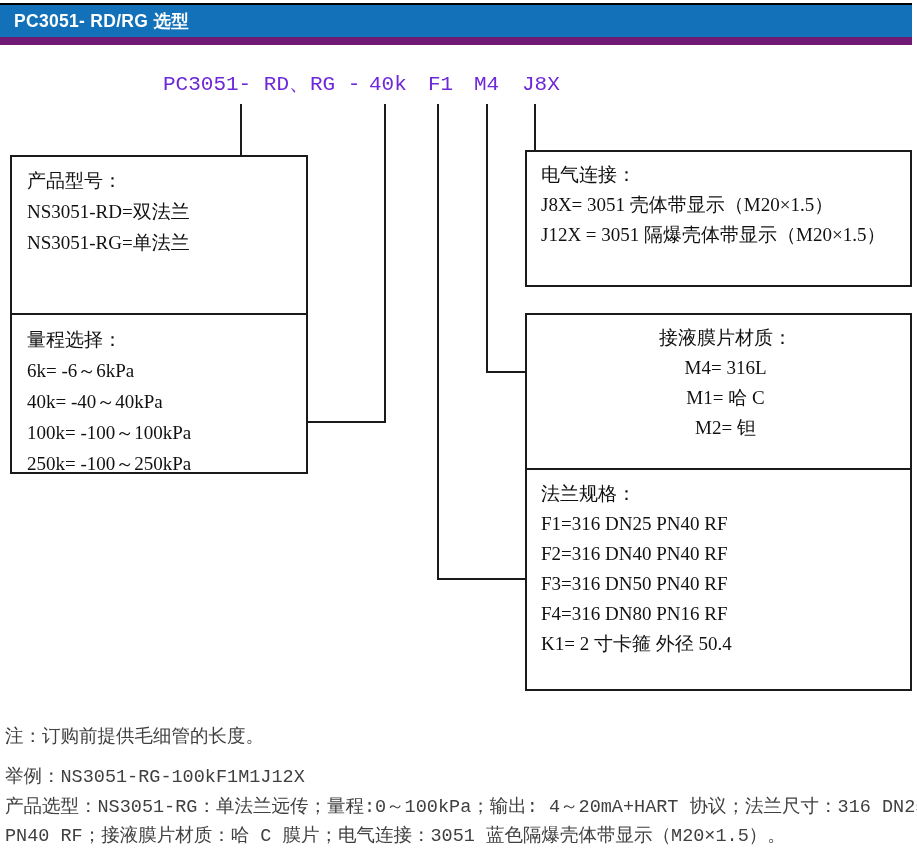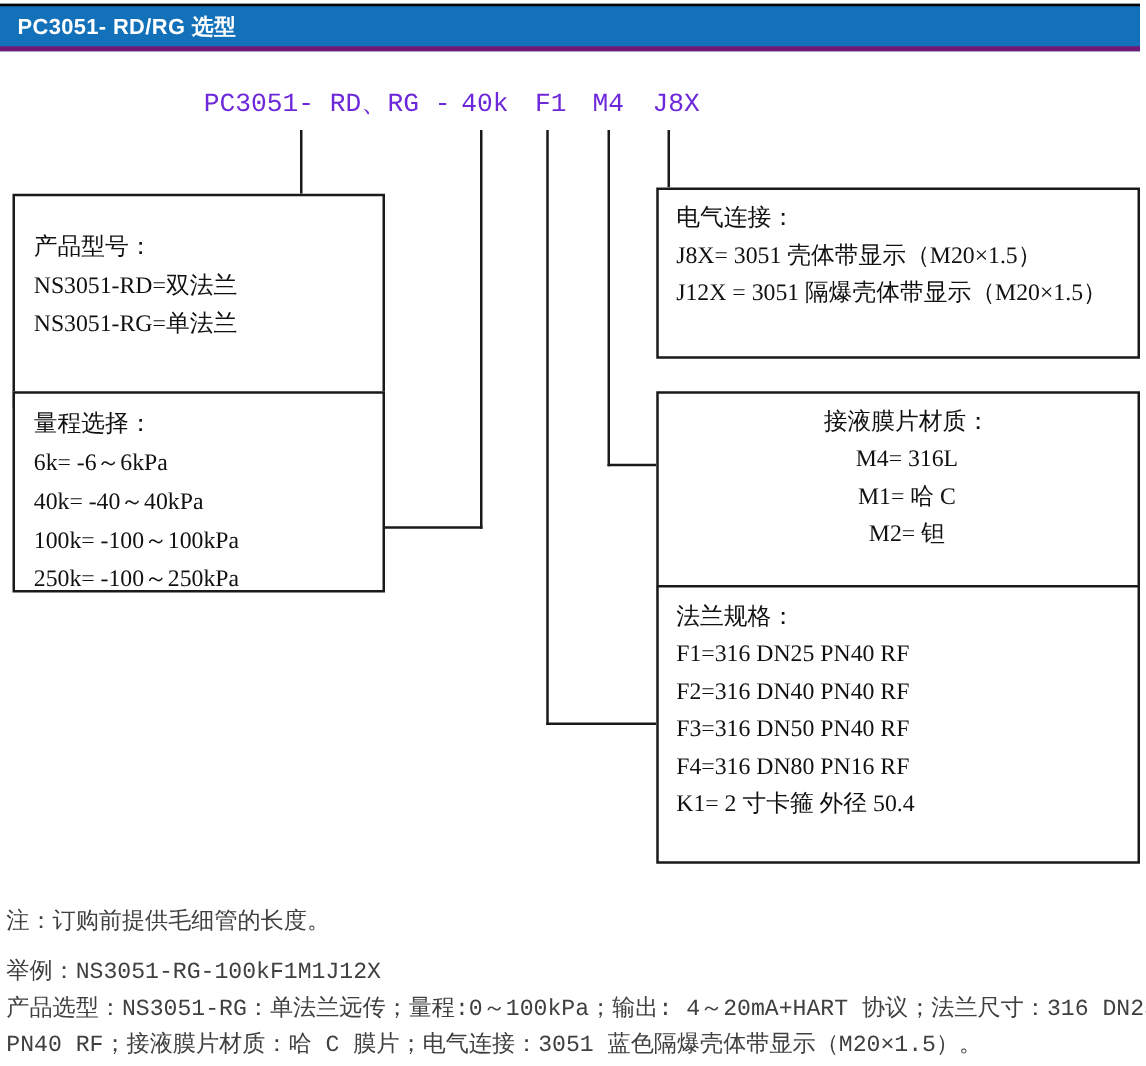--- a/index.html
+++ b/index.html
@@ -18,21 +18,21 @@
   }
   
   .titlebar{
     position:absolute;
     left:0; top:3;
     top:3px;
     width:912px;
     height:32px;
     background:var(--header-bg);
     border-top:2px solid #000;
-    border-bottom:4px solid #701a75;
+    border-bottom:8px solid #701a75;
     display:flex;
     align-items:center;
   }
   .titlebar .t{
     font-family:"Liberation Sans","DejaVu Sans",sans-serif;
     font-weight:bold;
     font-size:17.5px;
     color:#ffffff;
     padding-left:14px;
     letter-spacing:0.3px;
@@ -67,21 +67,21 @@
   .box{
     position:absolute;
     box-sizing:border-box;
     border:2px solid var(--line);
     background:#fff;
     font-size:19px;
     line-height:30px;
     white-space:nowrap;
   }
   .box .bl{white-space:nowrap;}
-  .box-product   {left:10px; top:155px; width:298px; height:171px; padding:25px 0 0 15px; line-height:31px;}
+  .box-product   {left:10px; top:155px; width:298px; height:171px; padding:8px 0 0 15px; line-height:31px;}
   .box-range     {left:10px; top:313px; width:298px; height:161px; padding:9px 0 3px 15px; line-height:31px;}
   .box-electrical{left:525px;top:150px; width:387px; height:137px; padding:8px 16px 0 14px;}
   .box-diaphragm {left:525px;top:313px; width:387px; height:166px; padding:8px 0 0 14px;text-align:center;}
   .box-flange    {left:525px;top:468px; width:387px; height:223px; padding:9px 0 0 14px;}
   
   .note{
     position:absolute;
     left:5px;
     font-family:"Liberation Mono","DejaVu Sans Mono",monospace;
     font-size:18.5px;

